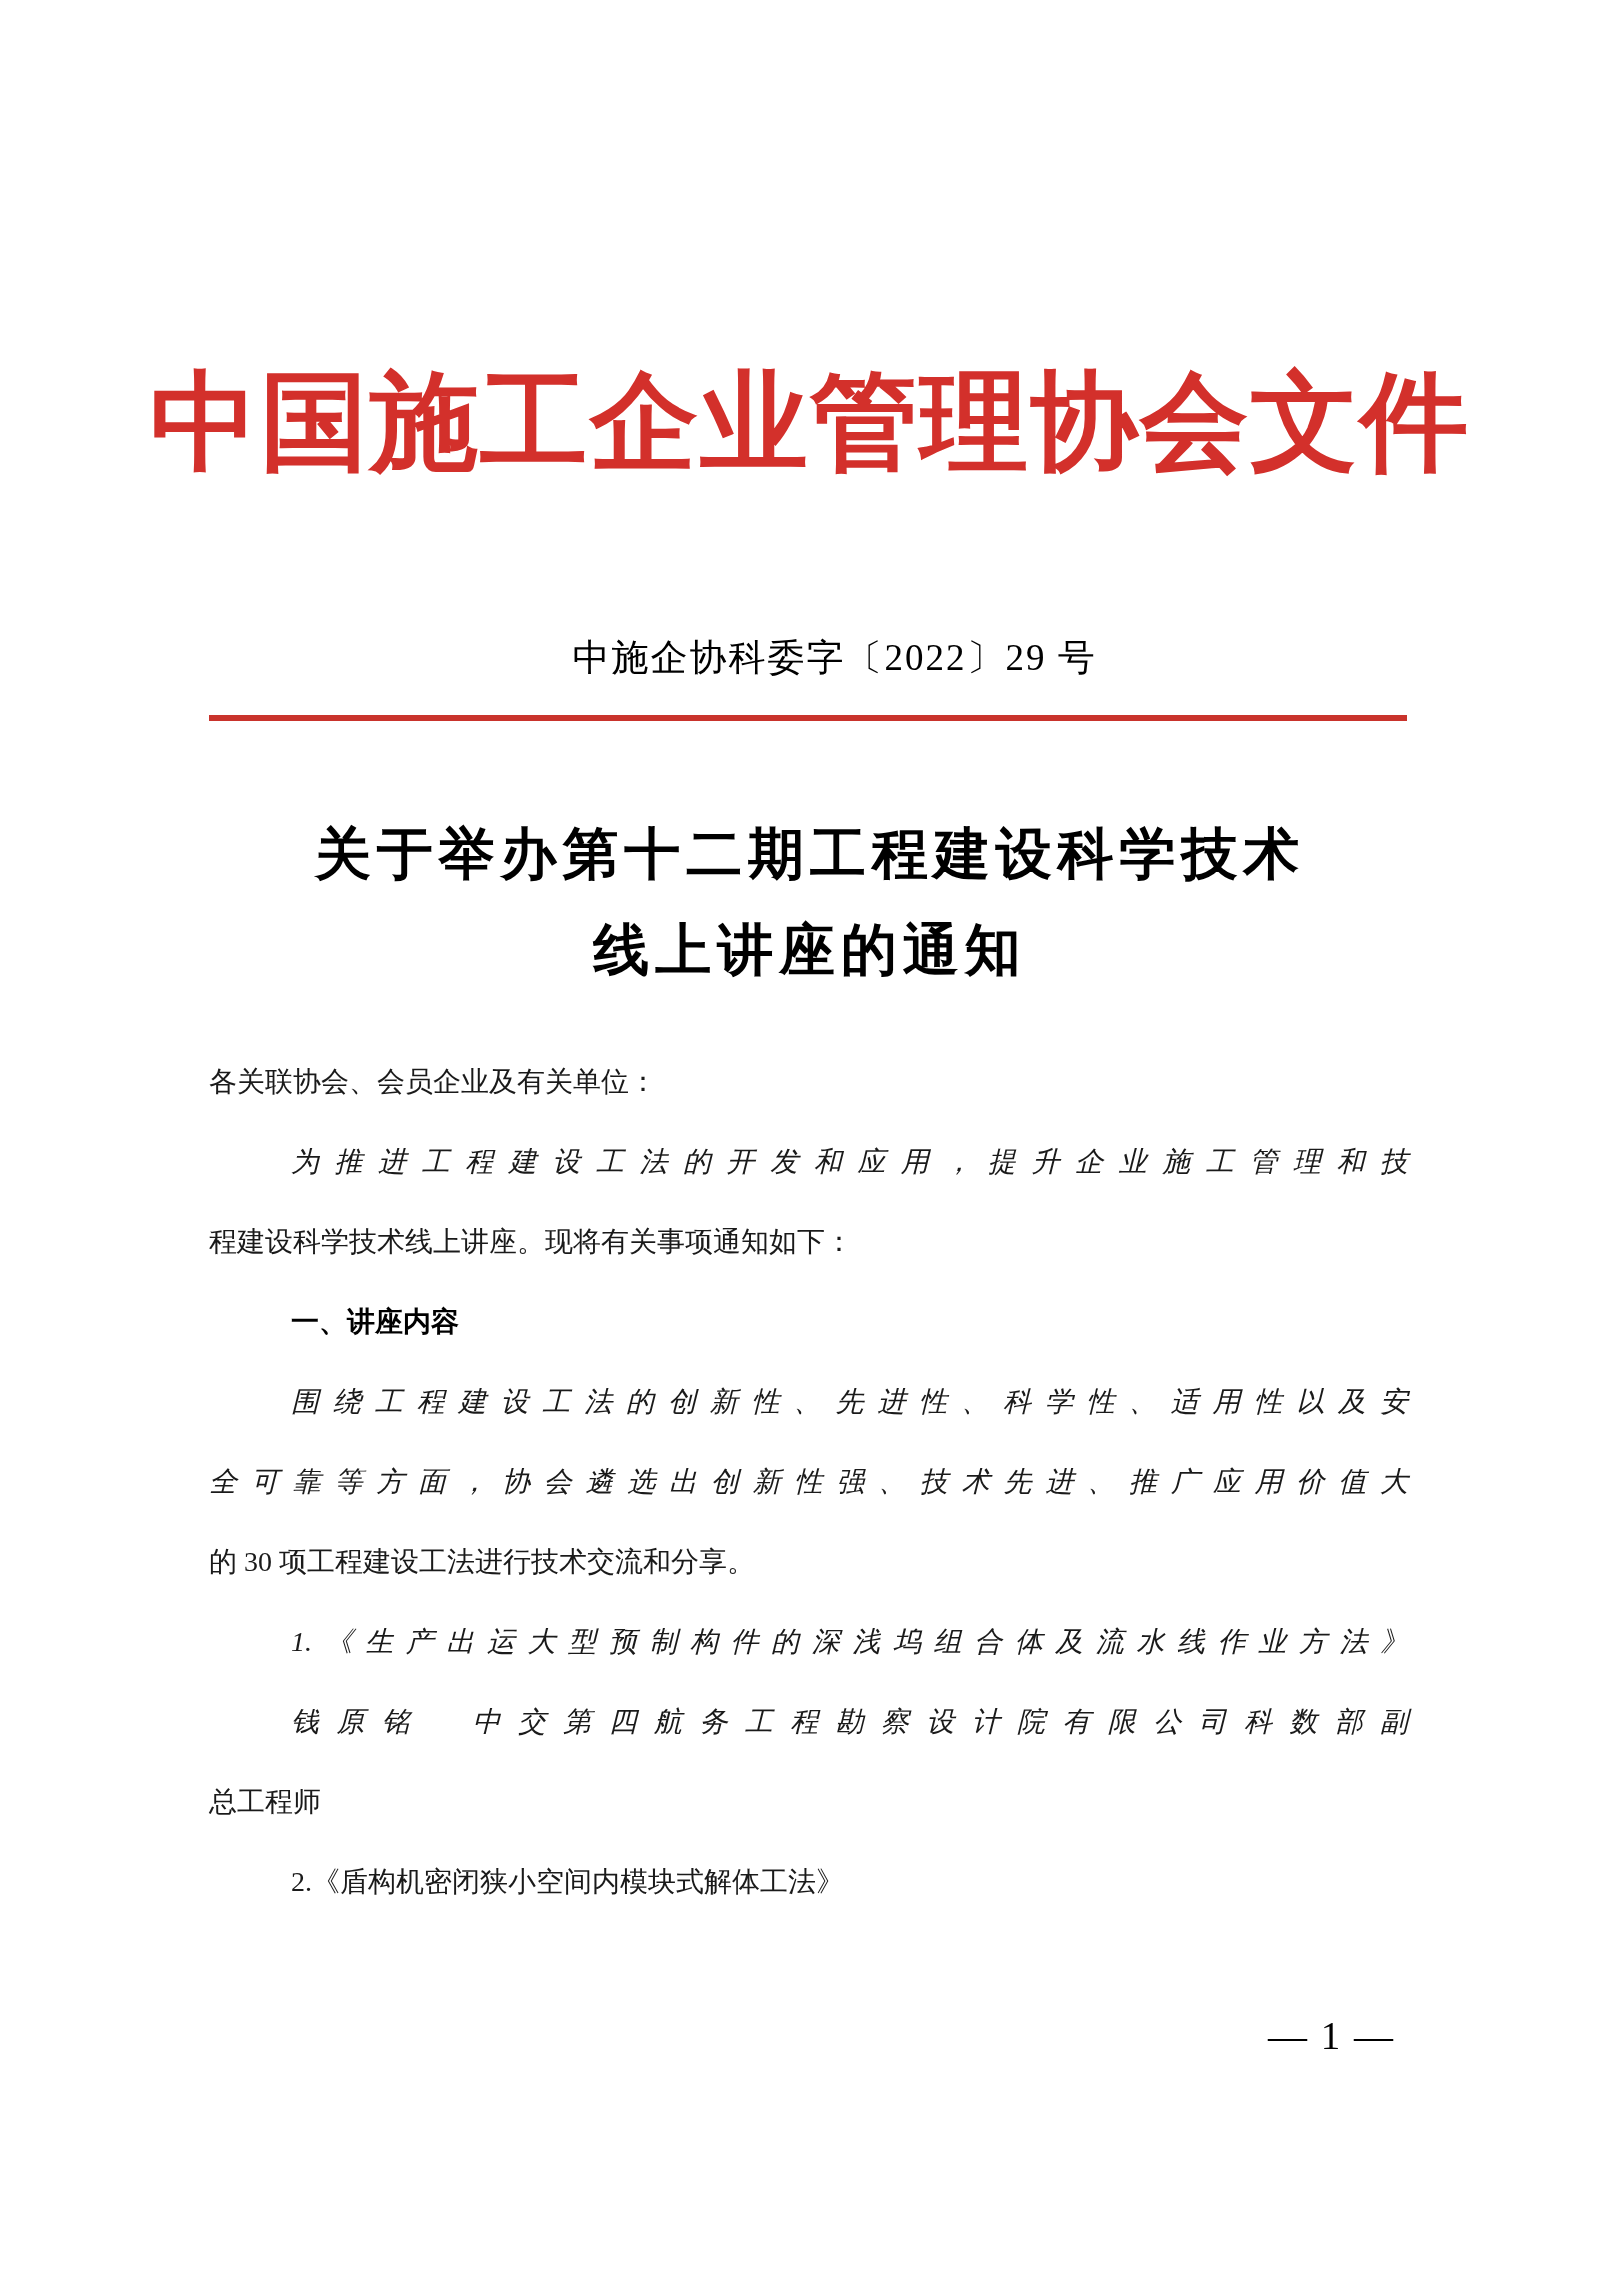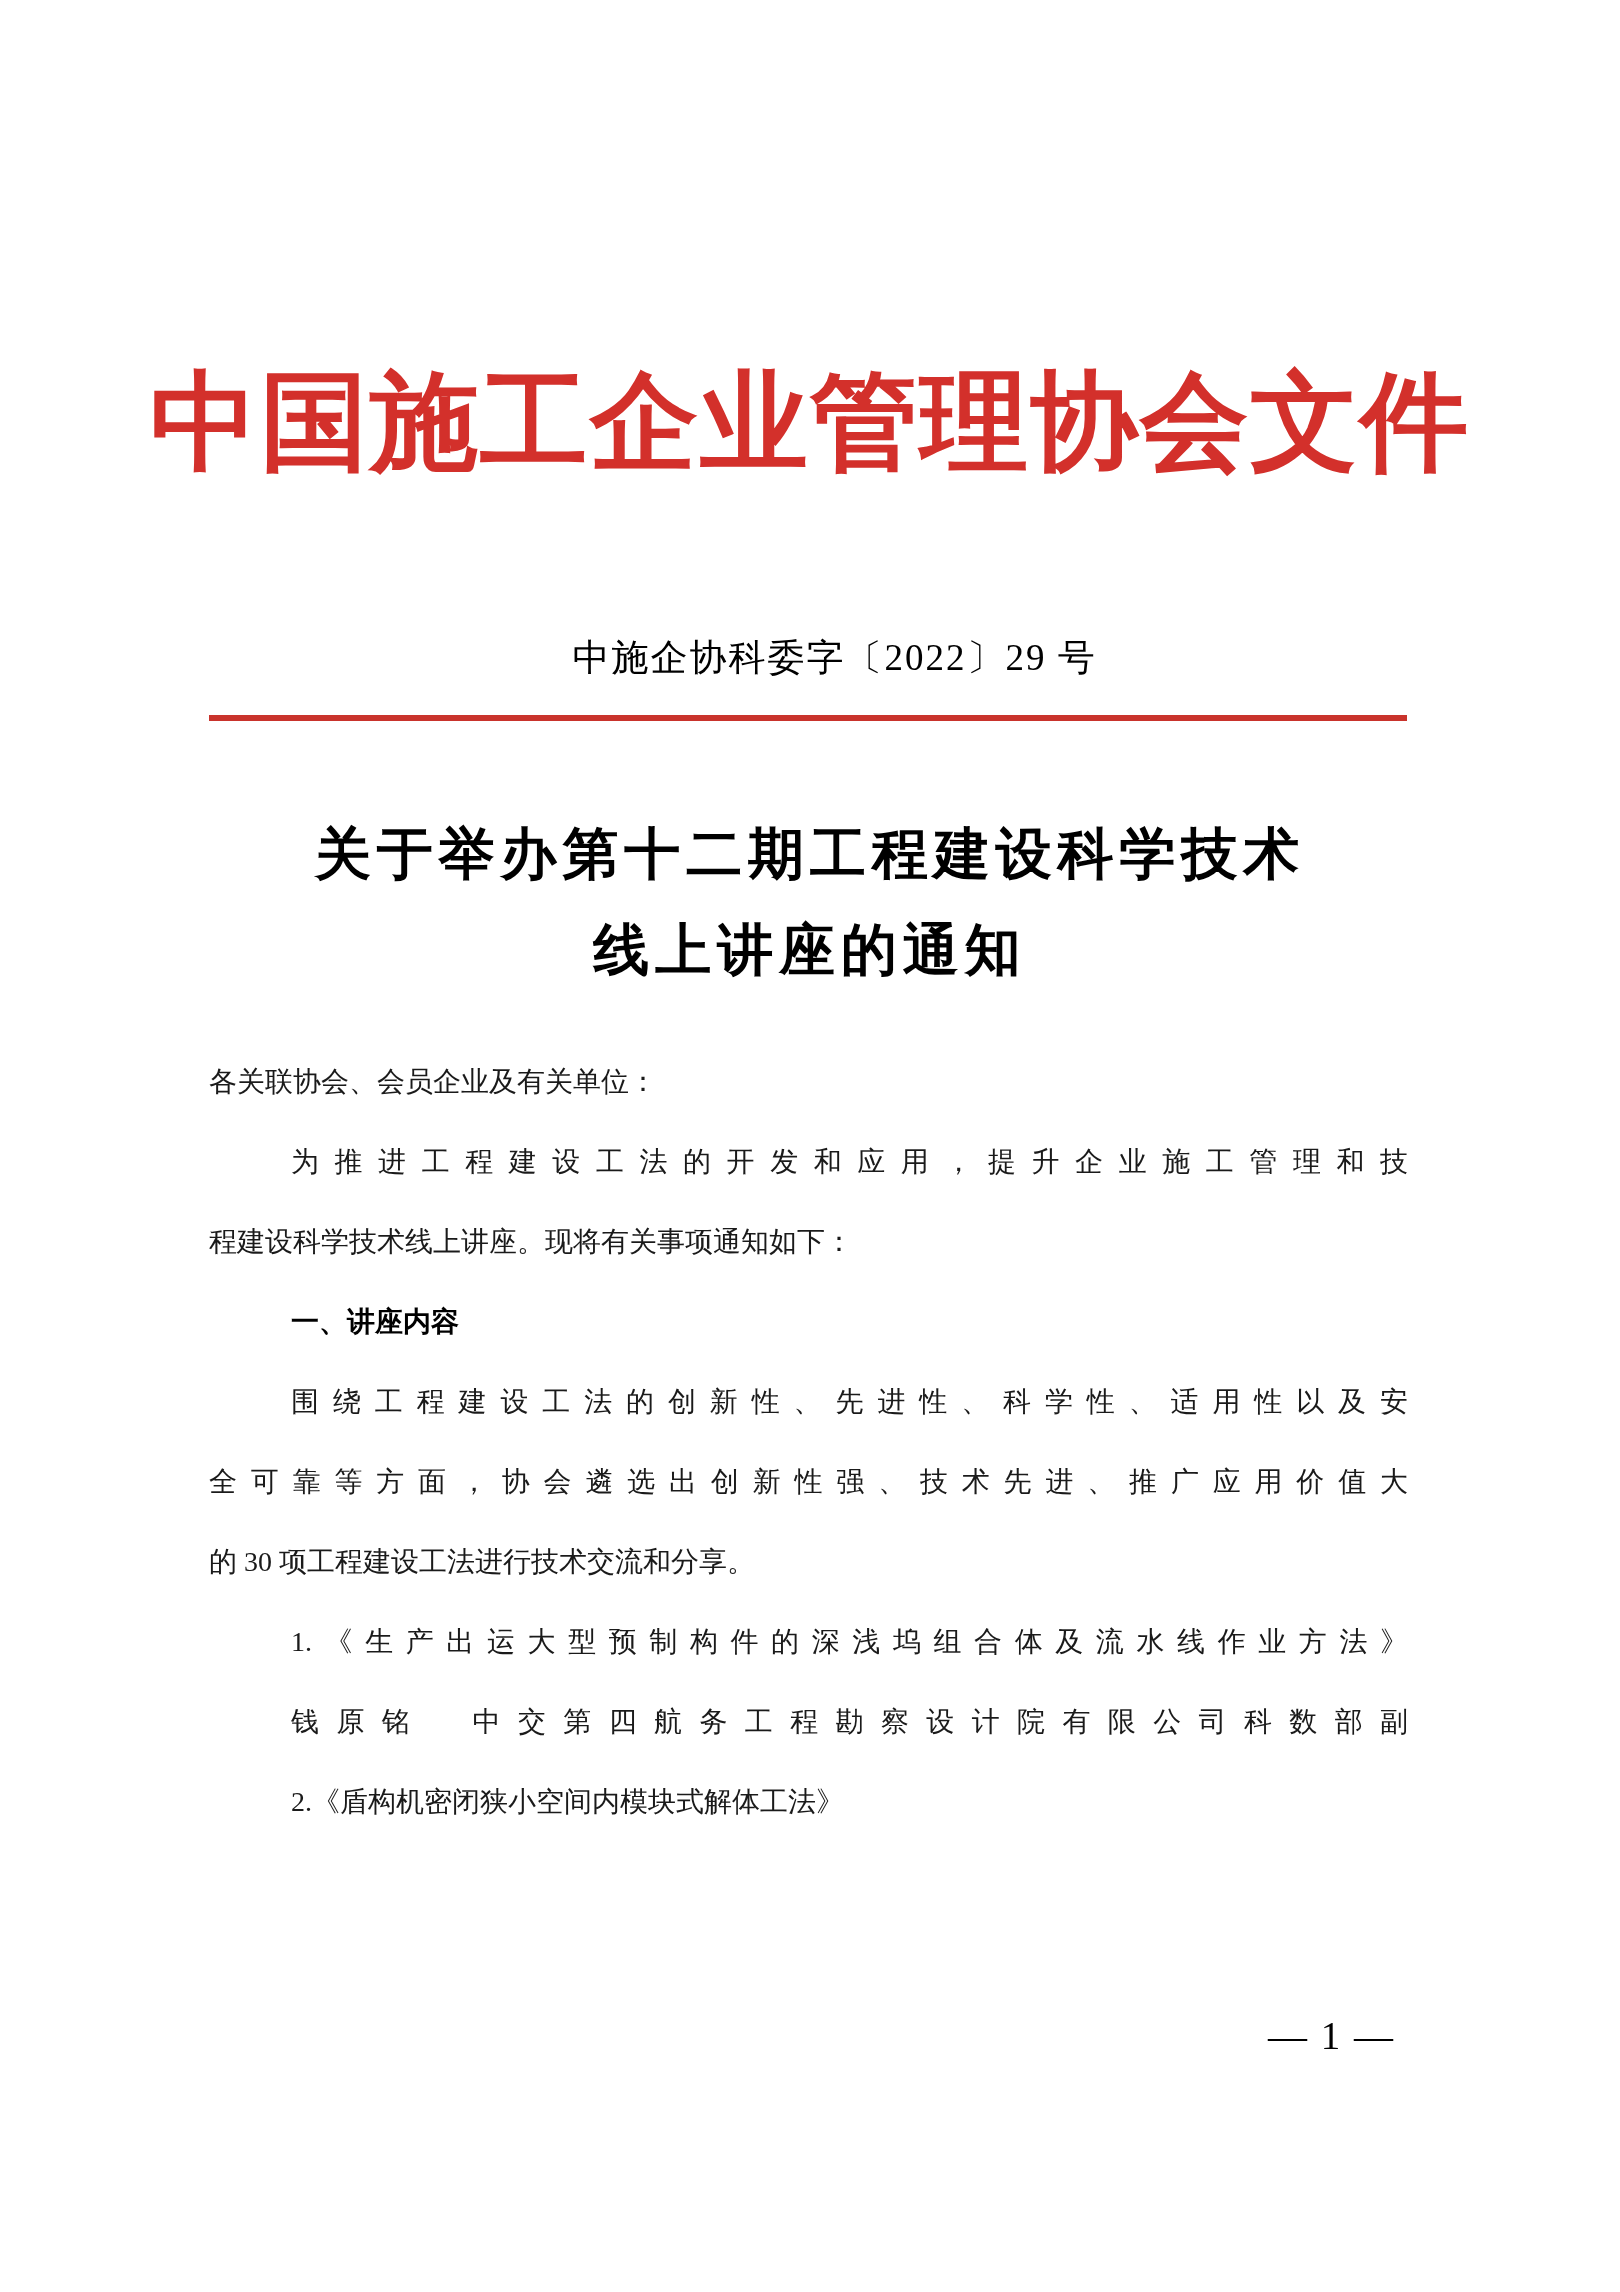--- a/index.html
+++ b/index.html
@@ -83,20 +83,21 @@
     height: 80px;
     letter-spacing: 0;
     white-space: nowrap;
     color: var(--ink);
   }
   .indent { text-indent: 82px; }
   .j {
     text-align: justify;
     text-align-last: justify;
     text-justify: inter-character;
+    font-style: italic;
   }
   .heading {
     font-family: "Liberation Sans", "DejaVu Sans", sans-serif;
     font-weight: bold;
     color: #000000;
   }
   
   .page-number {
     position: absolute;
     top: 2012px;
@@ -127,19 +128,20 @@
   <div class="body-text">
     <div class="bl">各关联协会、会员企业及有关单位：</div>
     <div class="bl indent j">为推进工程建设工法的开发和应用，提升企业施工管理和技</div>
     <div class="bl">程建设科学技术线上讲座。现将有关事项通知如下：</div>
     <div class="bl heading indent">一、讲座内容</div>
     <div class="bl indent j">围绕工程建设工法的创新性、先进性、科学性、适用性以及安</div>
     <div class="bl j">全可靠等方面，协会遴选出创新性强、技术先进、推广应用价值大</div>
     <div class="bl">的 30 项工程建设工法进行技术交流和分享。</div>
     <div class="bl indent j">1.《生产出运大型预制构件的深浅坞组合体及流水线作业方法》</div>
     <div class="bl indent j">钱原铭　中交第四航务工程勘察设计院有限公司科数部副</div>
+    <div class="bl">总工程师</div>
     <div class="bl indent">2.《盾构机密闭狭小空间内模块式解体工法》</div>
   </div>
 
   <div class="page-number">— 1 —</div>
 
 </div>
 
 
 </body></html>

